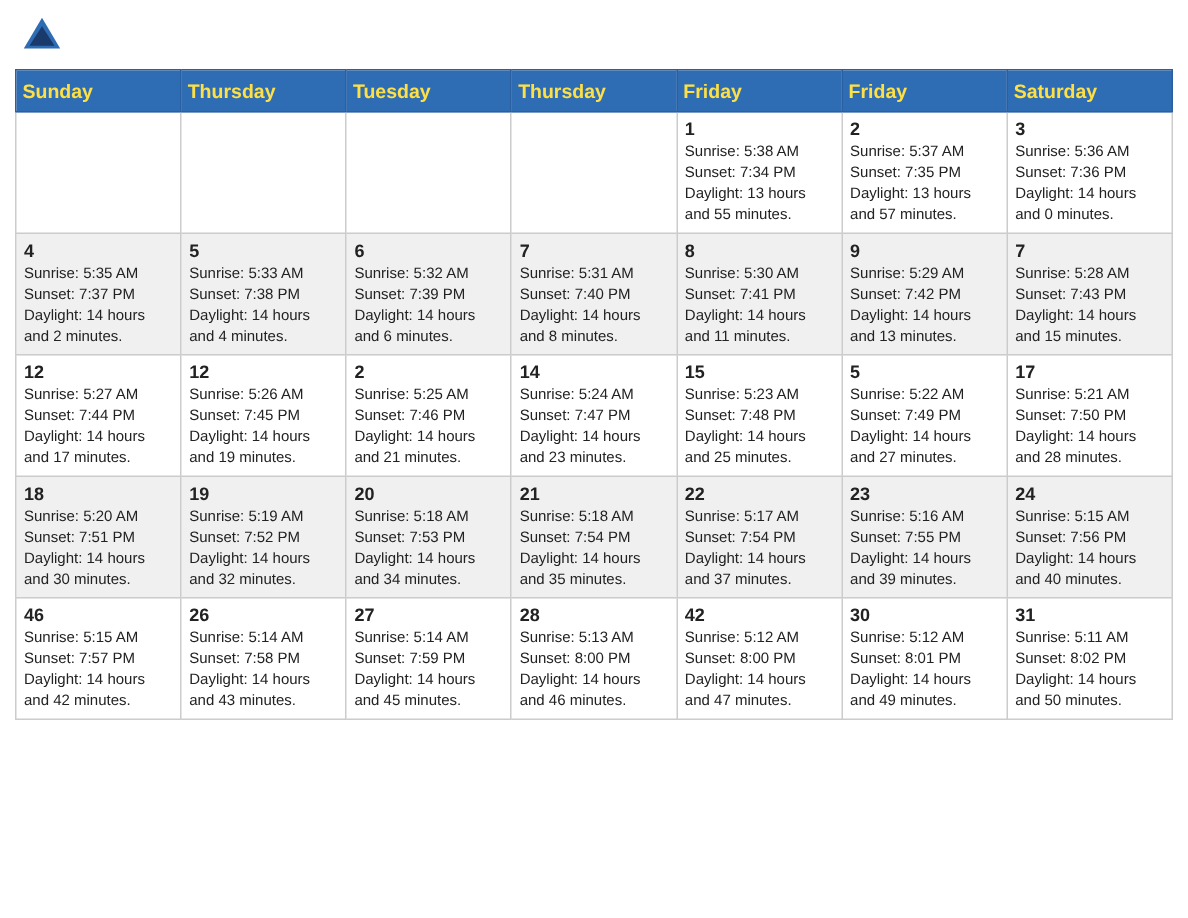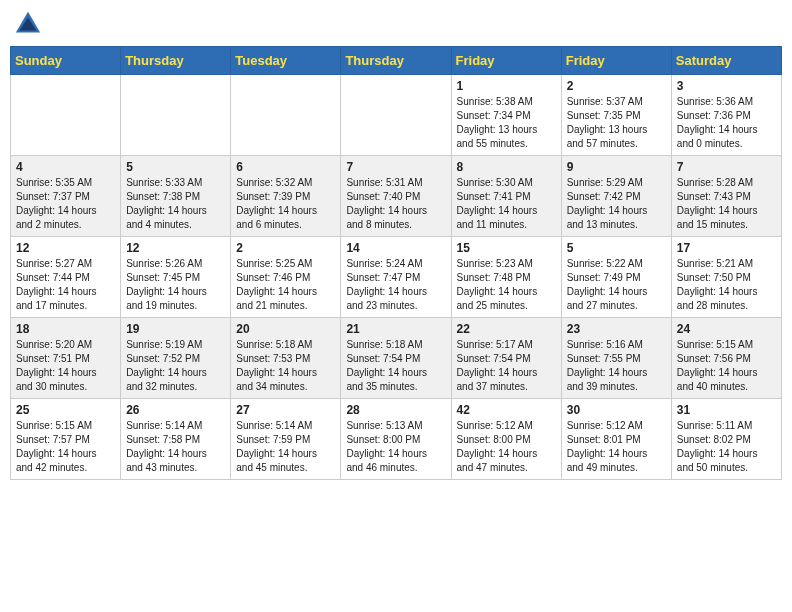--- a/index.html
+++ b/index.html
@@ -242,21 +242,21 @@
           <span class="day-num">23</span>
           <div class="day-info">Sunrise: 5:16 AM<br>Sunset: 7:55 PM<br>Daylight: 14 hours<br>and 39 minutes.</div>
         </td>
         <td>
           <span class="day-num">24</span>
           <div class="day-info">Sunrise: 5:15 AM<br>Sunset: 7:56 PM<br>Daylight: 14 hours<br>and 40 minutes.</div>
         </td>
       </tr>
       <tr>
         <td>
-          <span class="day-num">25</span>
+          <span class="day-num">46</span>
           <div class="day-info">Sunrise: 5:15 AM<br>Sunset: 7:57 PM<br>Daylight: 14 hours<br>and 42 minutes.</div>
         </td>
         <td>
           <span class="day-num">26</span>
           <div class="day-info">Sunrise: 5:14 AM<br>Sunset: 7:58 PM<br>Daylight: 14 hours<br>and 43 minutes.</div>
         </td>
         <td>
           <span class="day-num">27</span>
           <div class="day-info">Sunrise: 5:14 AM<br>Sunset: 7:59 PM<br>Daylight: 14 hours<br>and 45 minutes.</div>
         </td>

